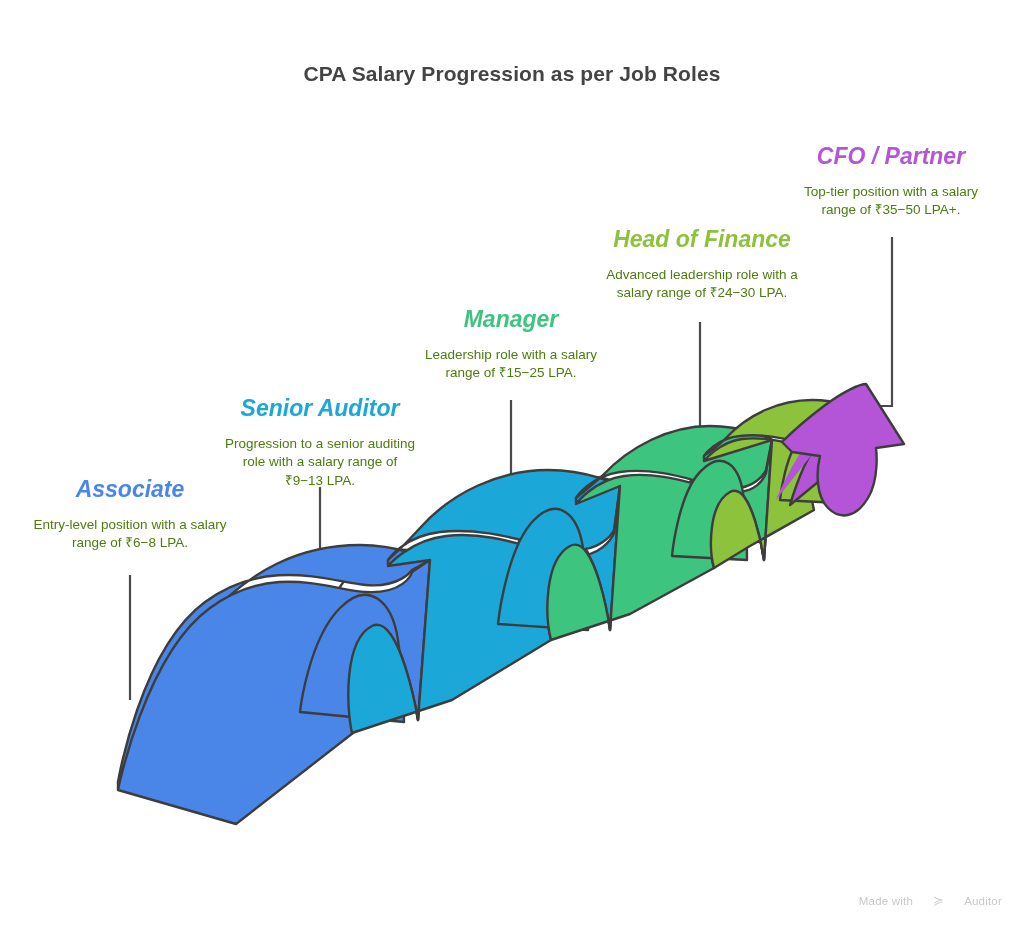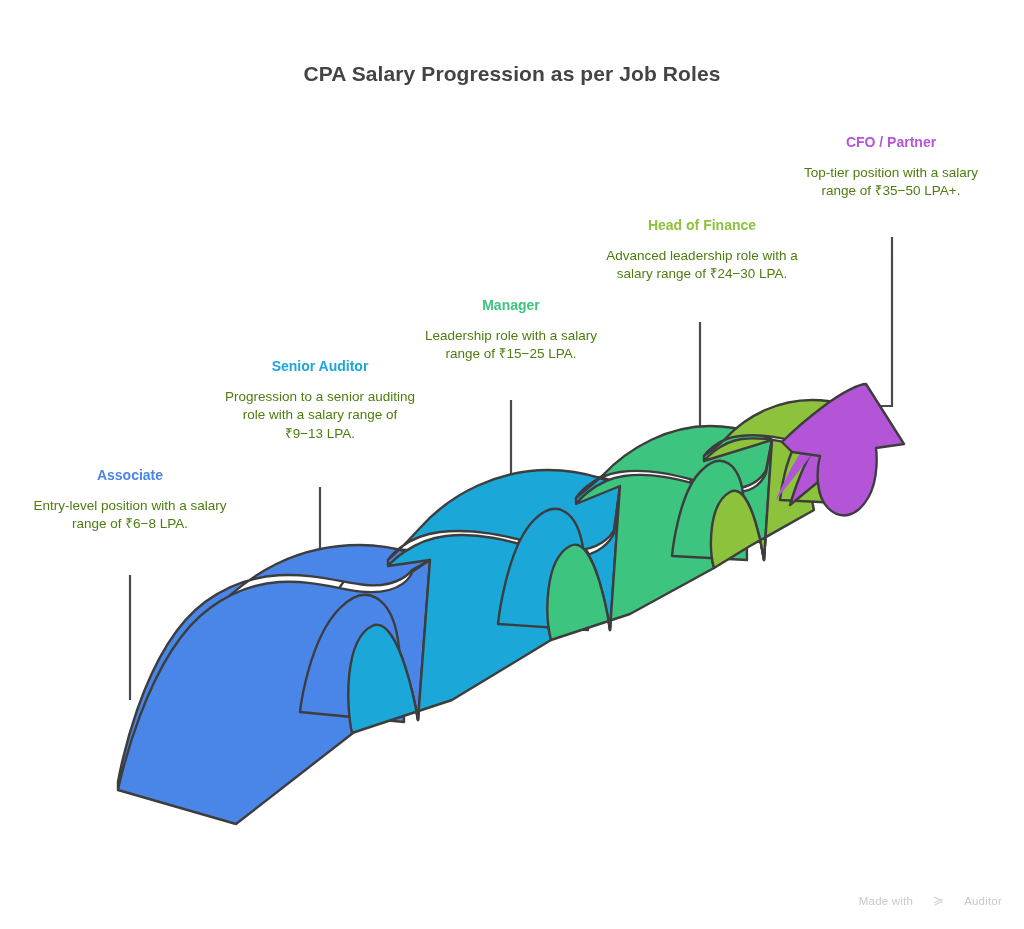--- a/index.html
+++ b/index.html
@@ -36,34 +36,35 @@
     left: 0;
     top: 0;
     width: 1024px;
     height: 929px;
   }
   .callout {
     position: absolute;
     text-align: center;
   }
   .callout .role {
-    font-size: 14px;
+    font-size: 23px;
     font-weight: bold;
     line-height: 1.25;
-    margin: 4px 0 12px 0;
+    margin: 12px 0 12px 0;
+    font-style: italic;
   }
   .callout .desc {
     font-size: 13.5px;
     line-height: 1.38;
     color: #4d7c0f;
     margin: 0;
   }
   
   #callout-0 { left: 32px;  top: 463px; width: 196px; }
-  #callout-1 { left: 224px; top: 354px; width: 192px; }
+  #callout-1 { left: 224px; top: 382px; width: 192px; }
   #callout-2 { left: 414px; top: 293px; width: 194px; }
   #callout-3 { left: 604px; top: 213px; width: 196px; }
   #callout-4 { left: 794px; top: 130px; width: 194px; }
 
   #watermark {
     position: absolute;
     right: 22px;
     bottom: 22px;
     display: flex;
     align-items: center;

